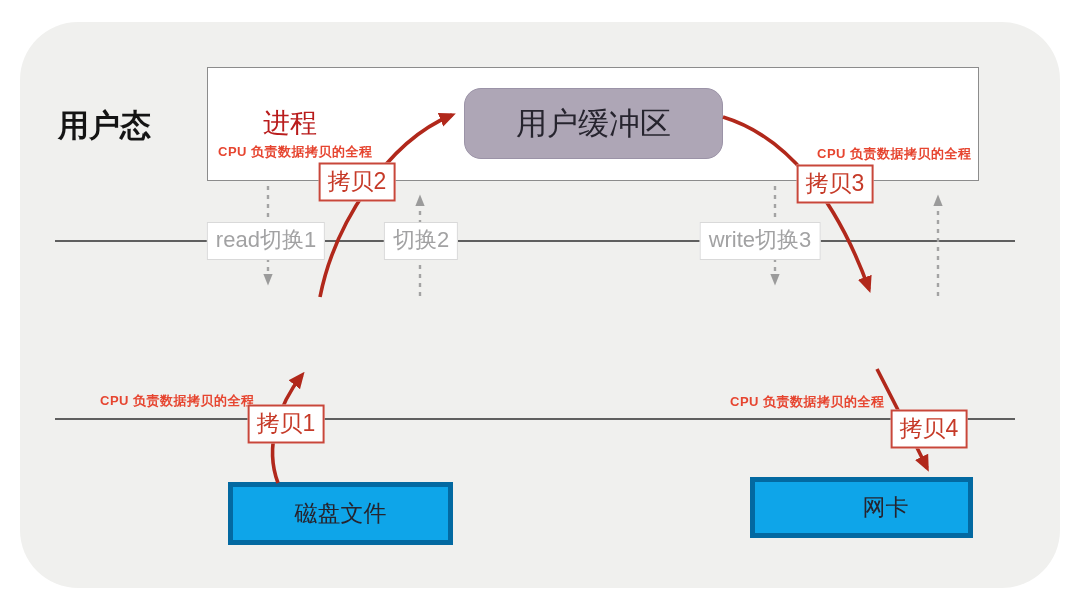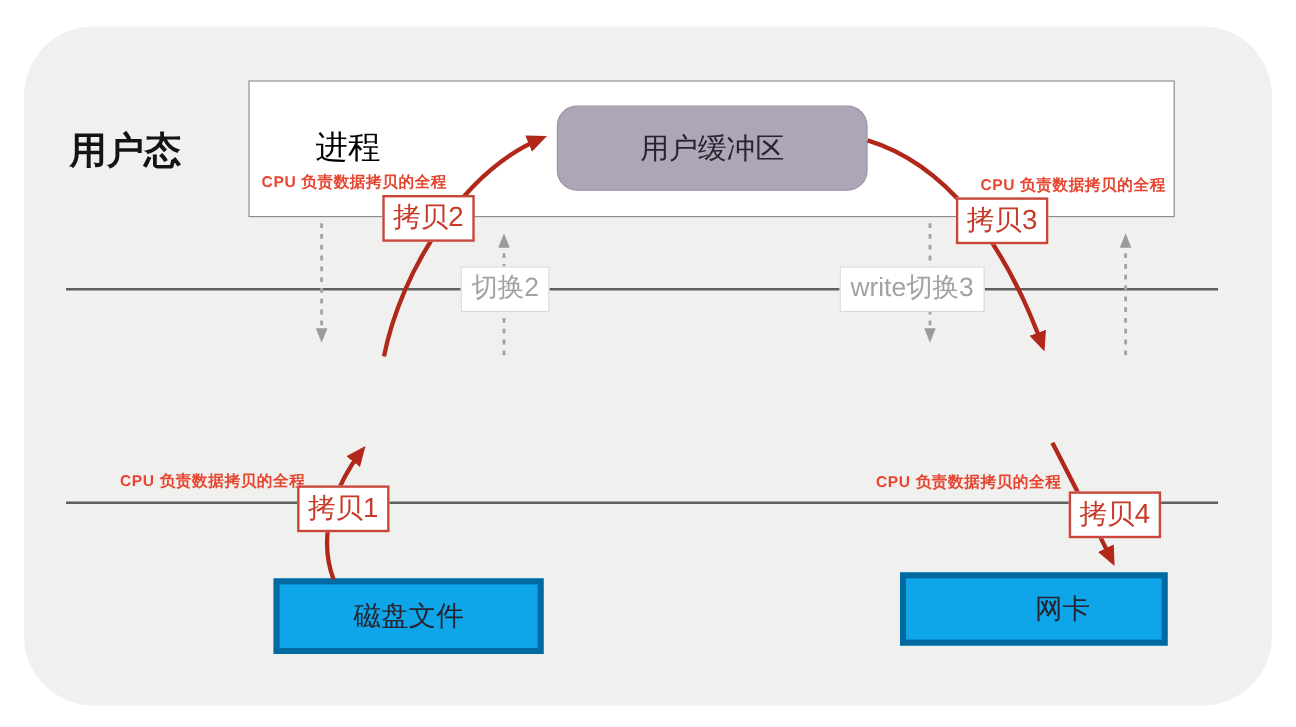--- a/index.html
+++ b/index.html
@@ -6,36 +6,36 @@
   html,body { background:#ffffff; font-family:"Liberation Sans","DejaVu Sans",sans-serif; }
   .canvas{ position:relative; width:1080px; height:606px; background:#ffffff; overflow:hidden; }
   .panel{ position:absolute; left:20px; top:22px; width:1040px; height:566px;
           background:#f0f0ee; border-radius:58px; }
   .layer{ position:absolute; left:0; top:0; width:1080px; height:606px; pointer-events:none; }
 
   .process-box{ position:absolute; left:207px; top:67px; width:772px; height:114px;
                 background:#ffffff; border:1px solid #8c8c8c; }
 
   .node{ position:absolute; display:flex; align-items:center; justify-content:center;
-         color:#26242e; font-size:24px; }
+         color:#26242e; font-size:31px; }
   .node.round{ background:#aea6b6; border:1px solid #9b93a7; border-radius:17px; }
   .node.rect{ background:#0ea5e9; border:5px solid #0369a1; font-size:23px; }
 
   .n-user-buffer{ left:464px; top:88px; width:259px; height:71px; }
   .n-pagecache  { left:210px; top:299px; width:258px; height:70px; font-size:27px; }
   .n-socket     { left:730px; top:298px; width:258px; height:71px; }
   .n-disk       { left:228px; top:482px; width:225px; height:63px; }
   .n-nic        { left:750px; top:477px; width:223px; height:61px;padding-left:48px; }
 
   .zone-label{ position:absolute; font-size:31px; font-weight:bold; color:#141414; }
   .z-user{ left:58px; top:105px; }
   .z-kernel{ left:58px; top:315px; }
 
   .process-label{ position:absolute; left:240px; top:105px; width:100px; text-align:center;
-                  font-size:27px; color:#000000; }
+                  font-size:27px; color:#b91c1c; }
 
   .cpu-note{ position:absolute; transform:translateY(-50%); font-size:13px; font-weight:bold;
              color:#e64530; white-space:nowrap; letter-spacing:.5px; }
   .cn1{ left:218px; top:152px; }
   .cn2{ left:817px; top:154px; }
   .cn3{ left:100px; top:401px; }
   .cn4{ left:730px; top:402px; }
 
   .tag{ position:absolute; transform:translate(-50%,-50%); white-space:nowrap; background:#ffffff; }
   .switch-tag{ font-size:22px; color:#a2a2a3; border:1px solid #d9d9d9; padding:2px 8px 4px; }
@@ -91,20 +91,21 @@
 
   <div class="zone-label z-user">用户态</div>
 
   <div class="process-label">进程</div>
 
   <div class="cpu-note cn1">CPU 负责数据拷贝的全程</div>
   <div class="cpu-note cn2">CPU 负责数据拷贝的全程</div>
   <div class="cpu-note cn3">CPU 负责数据拷贝的全程</div>
   <div class="cpu-note cn4">CPU 负责数据拷贝的全程</div>
 
+  <div class="tag switch-tag s1">read切换1</div>
   <div class="tag switch-tag s2">切换2</div>
   <div class="tag switch-tag s3">write切换3</div>
 
   <div class="tag copy-tag c1">拷贝1</div>
   <div class="tag copy-tag c2">拷贝2</div>
   <div class="tag copy-tag c3">拷贝3</div>
   <div class="tag copy-tag c4">拷贝4</div>
 
 </div>
 

